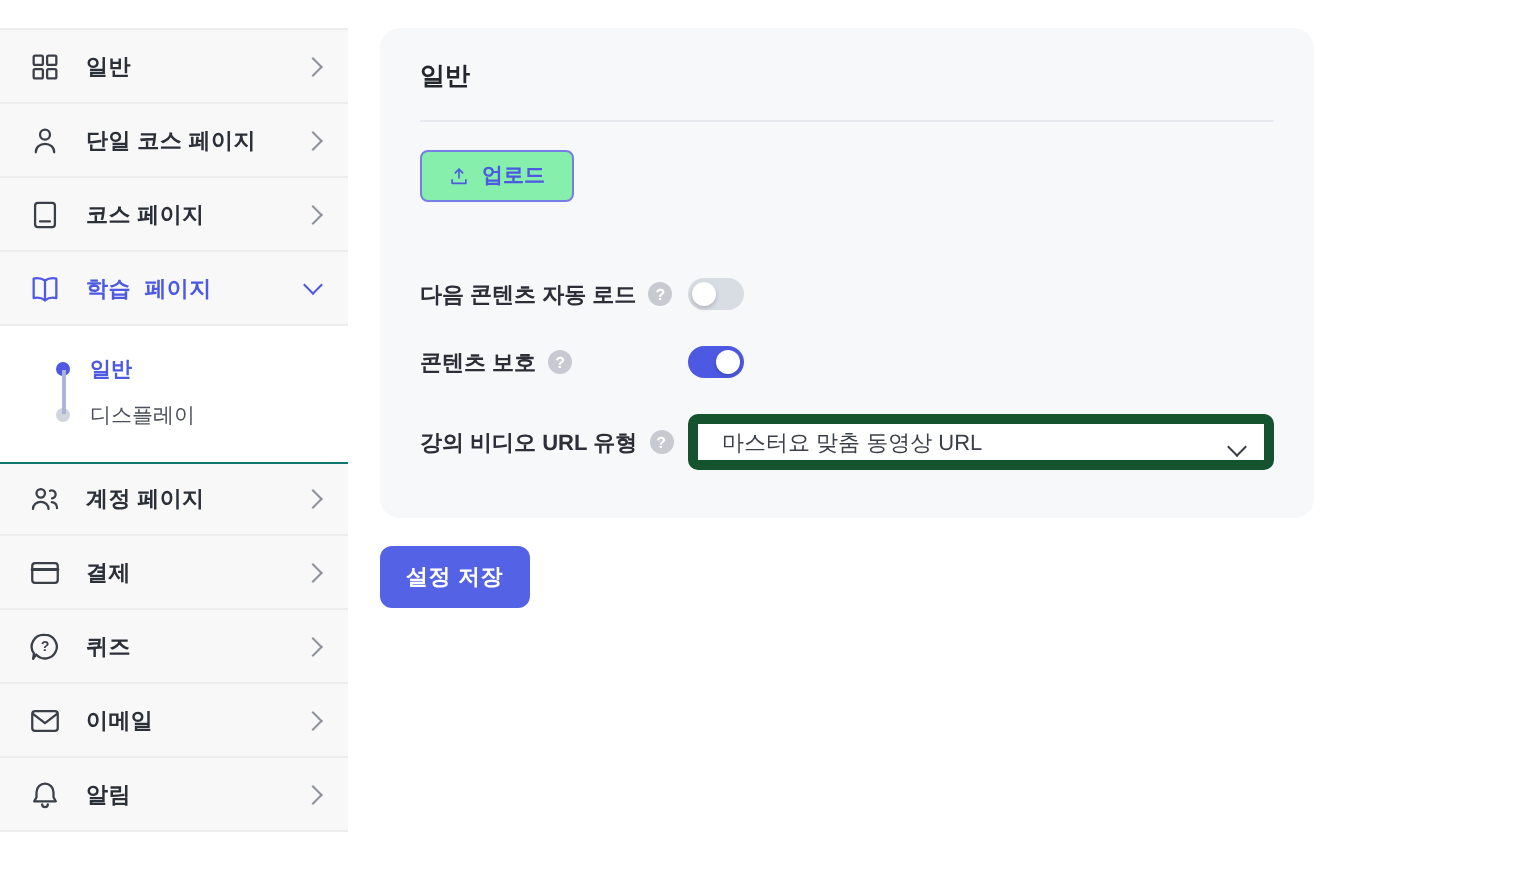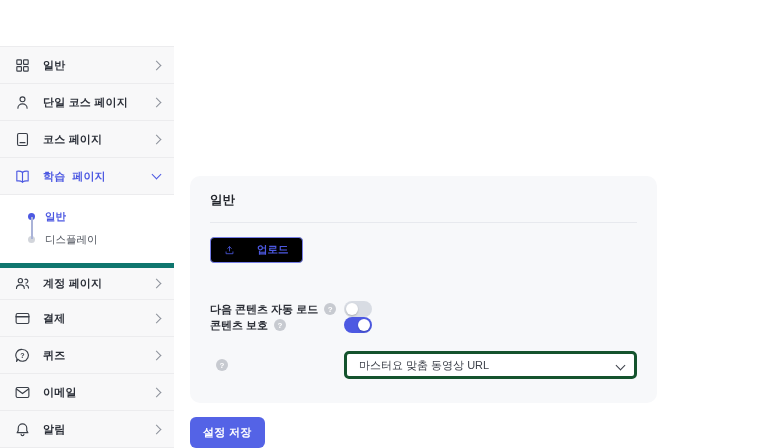--- a/index.html
+++ b/index.html
@@ -1,18 +1,18 @@
 <!DOCTYPE html>
 <html><head>
 <meta charset="utf-8">
 <style>
   * { margin:0; padding:0; box-sizing:border-box; }
   html,body { width:768px; height:448px; overflow:hidden; background:#fff;
     font-family:"Liberation Sans","DejaVu Sans",sans-serif; }
-  .app { display:flex; width:678px; height:448px;align-items:flex-end; }
+  .app { display:flex; width:678px; height:448px; }
 
   
   .sidebar { width:174px; flex:0 0 174px; background:#fff; }
   .sidebar-top { height:15px; border-bottom:1px solid #ececee; }
   .nav-item { display:flex; align-items:center; height:37px; padding:0 14px;
     background:#f8f8f9; border-bottom:1px solid #ececee; cursor:pointer; }
   .nav-item .icn { width:17px; height:17px; flex:0 0 17px; display:flex; align-items:center; justify-content:center; }
   .nav-item .icn svg { width:17px; height:17px; stroke:#3a3f48; stroke-width:1.6; fill:none;
     stroke-linecap:round; stroke-linejoin:round; }
   .nav-item .lbl { margin-left:12px; font-size:11px; font-weight:600; color:#2b2f38; letter-spacing:.2px; }
@@ -34,39 +34,39 @@
 
   
   .main { flex:1; background:#fff; padding:14px 21px 0 16px; }
   .card { background:#f7f8fa; border-radius:10px; padding:16px 20px 24px 20px; }
   .card-title { font-size:12.5px; font-weight:700; color:#23262c; }
   .card-divider { height:1px; background:#e7e9ee; margin-top:13px; }
 
   .field-row { display:grid; grid-template-columns:134px 1fr; align-items:center; }
   .row-logo { margin-top:14px; }
   .row-autoload { margin-top:38px; }
-  .row-protect { }
+  .row-protect { margin-top:18px; }
   .row-urltype { margin-top:18px; }
   .field-label { display:flex; align-items:center; font-size:11px; font-weight:700; color:#2c2f37; }
   .help { width:12px; height:12px; margin-left:6px; border-radius:50%; background:#c7cad0;
     color:#fff; font-size:8px; font-weight:700; display:inline-flex; align-items:center; justify-content:center; }
 
-  .upload-btn { display:inline-flex; align-items:center; gap:22px; width:max-content;
-    background:#000000; border:1px solid #767ee6; color:#4d59e2; border-radius:4px;
+  .upload-btn { display:inline-flex; align-items:center; gap:6px; width:max-content;
+    background:#86efac; border:1px solid #767ee6; color:#4d59e2; border-radius:4px;
     padding:5px 13px; font-size:10.5px; font-weight:600; cursor:pointer; }
   .upload-btn svg { width:11px; height:11px; stroke:#4d59e2; stroke-width:1.8; fill:none;
     stroke-linecap:round; stroke-linejoin:round; }
 
   .toggle { position:relative; width:28px; height:16px; border-radius:9px; background:#d8dce3; cursor:pointer; }
   .toggle .knob { position:absolute; top:2px; left:2px; width:12px; height:12px; border-radius:50%;
     background:#fff; box-shadow:0 1px 2px rgba(0,0,0,.2); }
   .toggle.on { background:#4d59e2; }
   .toggle.on .knob { left:14px; }
 
-  .select { position:relative; width:100%; height:28px; background:#fff; border:3px solid #14532d;
+  .select { position:relative; width:100%; height:28px; background:#fff; border:5px solid #14532d;
     border-radius:5px; display:flex; align-items:center; padding:0 26px 0 12px;
     font-size:11px; color:#3b3f48; cursor:pointer; }
   .select .sel-chev { position:absolute; right:10px; top:8px; width:7px; height:7px;
     border-right:1.6px solid #3b3f48; border-bottom:1.6px solid #3b3f48; transform:rotate(45deg); }
 
   .save-btn { margin:14px 0 0 0; background:#5463e6; color:#fff; border:none; border-radius:6px;
     padding:8px 13px; font-size:11px; font-weight:700; cursor:pointer; letter-spacing:.3px; }
 </style>
 </head>
 <body>
@@ -127,21 +127,21 @@
       <div class="sub-item active">
         <span class="dot"></span>
         <span class="sub-lbl">일반</span>
       </div>
       <div class="sub-item">
         <span class="dot"></span>
         <span class="sub-lbl">디스플레이</span>
       </div>
     </div>
 
-    <div class="nav-item" style="border-top:5px solid #0f766e;">
+    <div class="nav-item" style="border-top:1px solid #0f766e;">
       <span class="icn">
         <svg viewBox="0 0 24 24">
             <circle cx="9" cy="8" r="3"></circle>
             <path d="M3.5 19c0-3 2.4-5 5.5-5s5.5 2 5.5 5"></path>
             <path d="M15.5 6.2a2.8 2.8 0 1 1 1.5 5.3"></path>
             <path d="M16.8 14.2c2.3.4 3.7 2.1 3.7 4.3"></path>
           </svg>
       </span>
       <span class="lbl">계정 페이지</span>
       <span class="chev"></span>
@@ -230,20 +230,21 @@
         </span>
         <div>
           <div class="toggle on">
               <span class="knob"></span>
             </div>
         </div>
       </div>
 
       <div class="field-row row-urltype">
         <span class="field-label">
+          <span>강의 비디오 URL 유형</span>
           <span class="help">?</span>
         </span>
         <div class="select">
           <span>마스터요 맞춤 동영상 URL</span>
           <span class="sel-chev"></span>
         </div>
       </div>
     </section>
 
     <button class="save-btn">설정 저장</button>

